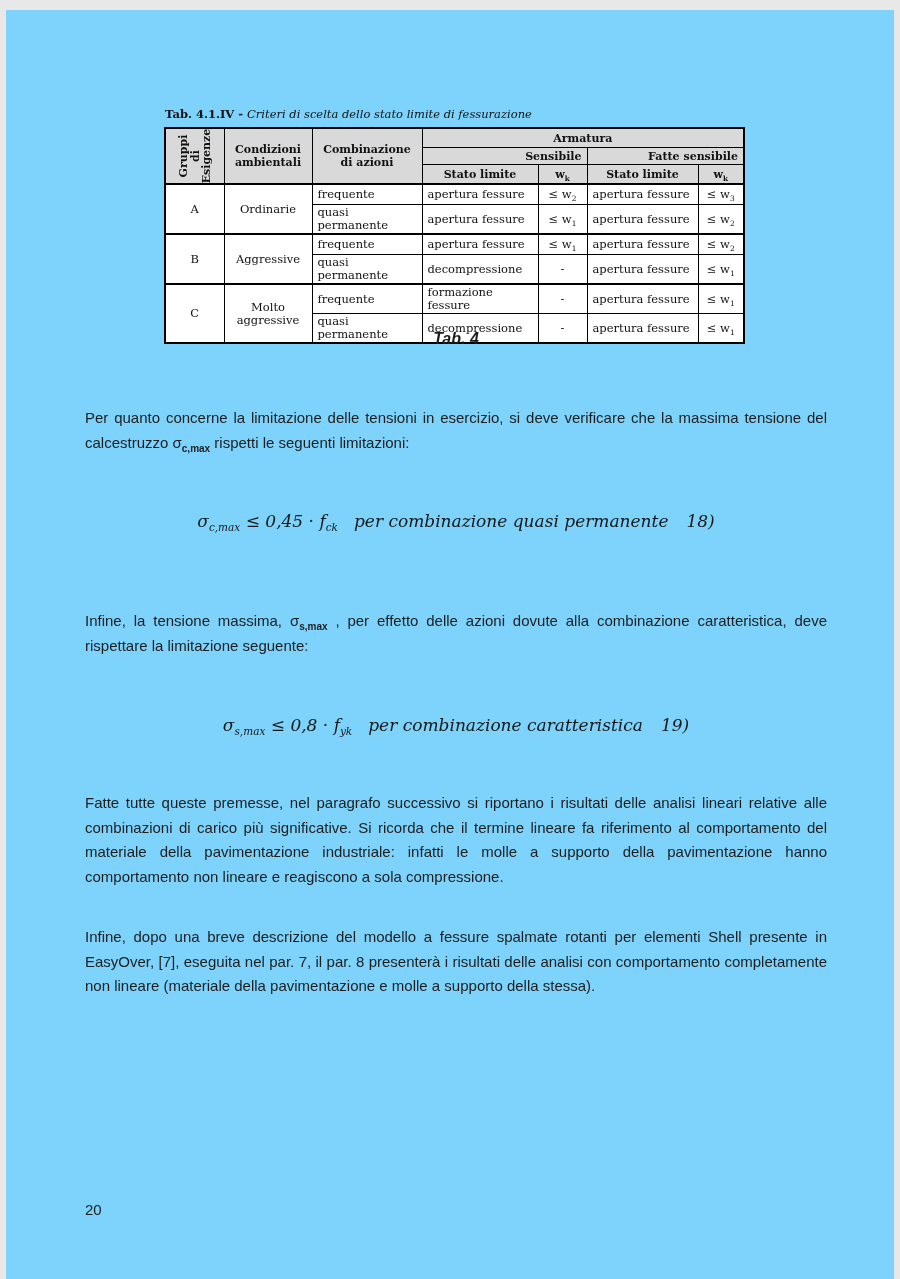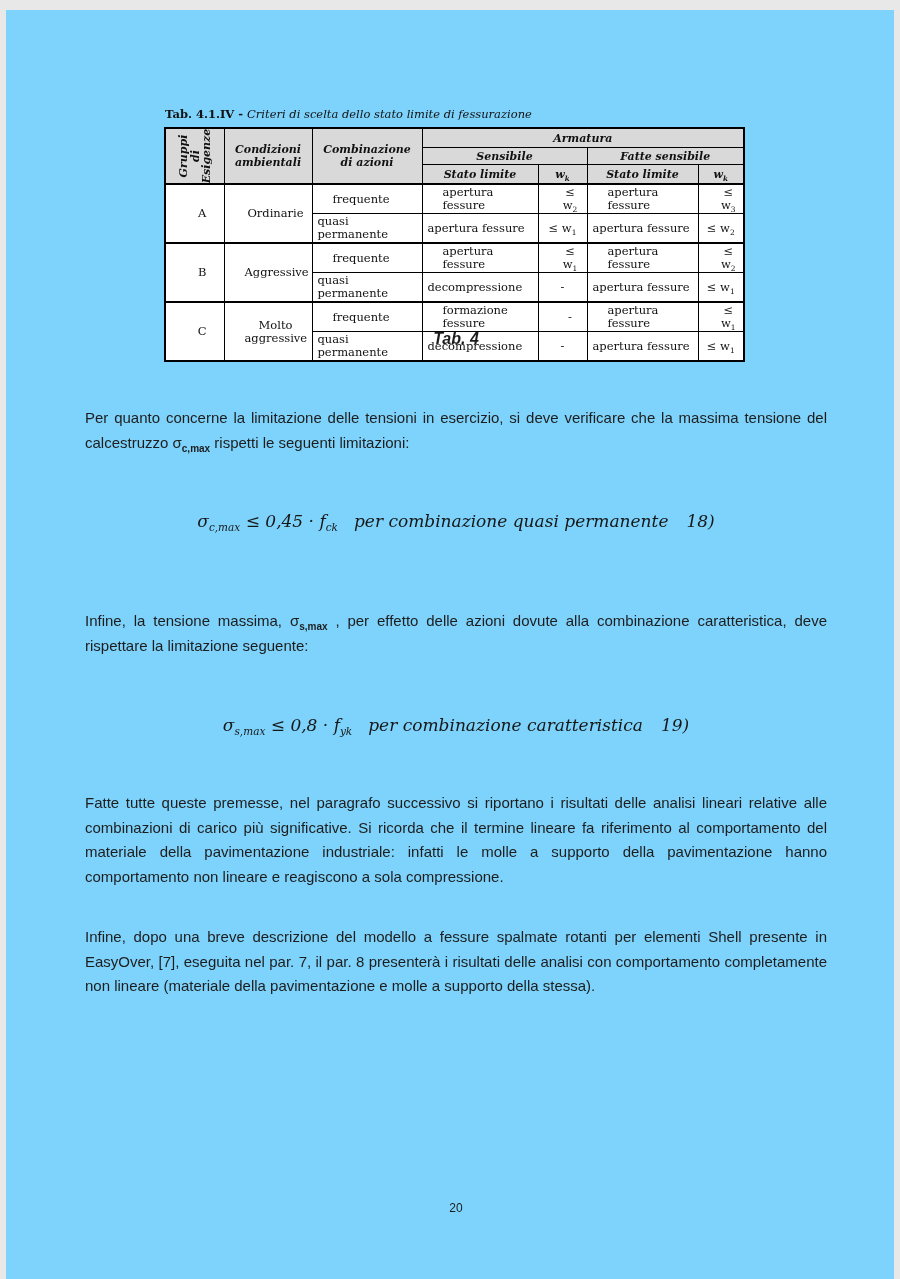--- a/index.html
+++ b/index.html
@@ -35,30 +35,29 @@
     border:1px solid #000;
     padding:1px 5px;
     line-height:13px;
     overflow:hidden;
   }
   table.crit th{
     background:#d9d9d9;
     font-weight:bold;
     text-align:center;
     font-size:11px;
-    font-style:italic;
   }
   tr.hdr1 th{height:16px;}
-  tr.hdr2 th{height:14px;}
+  tr.hdr2 th{height:14px;text-align:right;}
   tr.hdr3 th{height:16px;}
   table.crit td{height:17px;background:#fff;}
   td.c-group, td.c-cond{text-align:center;}
   td.c-comb, td.c-sl{text-align:left;}
   td.c-w{text-align:center;}
-  tr.group-start td{border-top:2px solid #000;padding-left:20px;}
+  tr.group-start td{border-top:2px solid #000;}
   th.col-gruppi{position:relative;padding:0;}
   .rot{
     position:absolute;left:50%;top:50%;
     width:56px;
     transform:translate(-50%,-50%) rotate(-90deg);
     text-align:center;line-height:11.5px;
     font-weight:bold;font-size:11px;
   }
   .rot span{display:block;}
   sub{font-size:0.65em;line-height:0;}
@@ -82,21 +81,21 @@
     font-style:italic;
     font-size:17px;line-height:28px;
     color:#171717;
   }
   .eq-block sub{font-size:10.5px;}
   .eq-desc{margin-left:16px;}
   .eq-num{margin-left:18px;}
   
   .pagenum{
     position:absolute;left:79px;top:1191px;width:742px;
-    text-align:center;font-size:12px;color:#1d1d1d;
+    text-align:left;font-size:15px;color:#1d1d1d;
   }
 </style>
 </head>
 <body>
 
 <div class="page">
 
   <div class="tab-caption">
     <span class="lbl">Tab. 4.1.IV - </span><span class="ttl">Criteri di scelta dello stato limite di fessurazione</span>
   </div>

